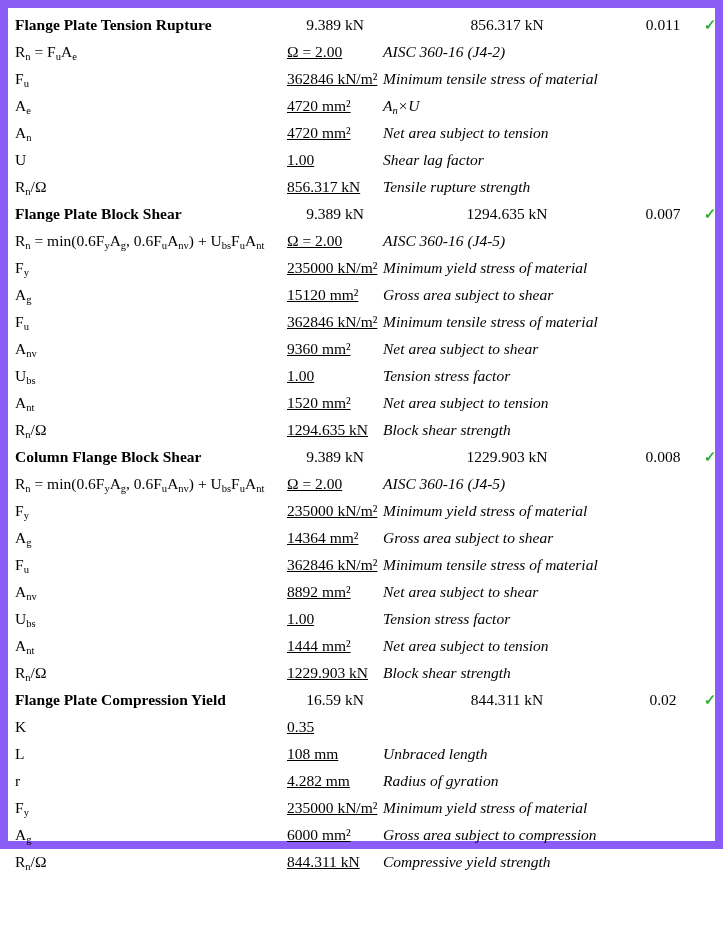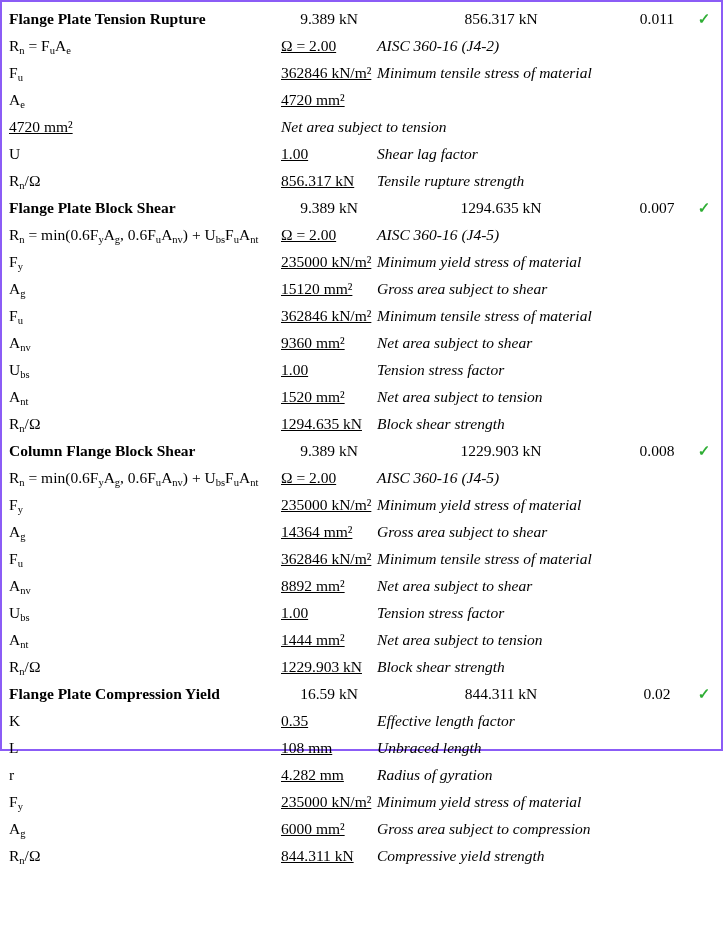--- a/index.html
+++ b/index.html
@@ -8,22 +8,22 @@
     width: 728px; height: 934px;
     background: #ffffff;
     font-family: "Liberation Serif", serif;
     font-size: 15.5px;
     color: #000000;
     overflow: hidden;
   }
   .frame {
     position: absolute;
     left: 0; top: 0;
-    width: 723px; height: 751px;
-    border: 2px solid #8b5cf6;
+    width: 723px; height: 849px;
+    border: 8px solid #8b5cf6;
     padding: 3px 0 0 7px;
     background: #ffffff;
   }
   .sec { display: block; }
   .hrow {
     display: grid;
     grid-template-columns: 272px 96px 248px 64px 30px;
     align-items: center;
     min-height: 27px;
   }
@@ -66,23 +66,25 @@
     <div class="rows">
   <div class="row">
     <div class="sym">F<sub>u</sub></div>
     <div class="val">362846 kN/m²</div>
     <div class="desc">Minimum tensile stress of material</div>
   </div>
 
   <div class="row">
     <div class="sym">A<sub>e</sub></div>
     <div class="val">4720 mm²</div>
-  </div>
-
-  <div class="row">
+    <div class="desc">A<sub>n</sub>×U</div>
+  </div>
+
+  <div class="row">
+    <div class="sym">A<sub>n</sub></div>
     <div class="val">4720 mm²</div>
     <div class="desc">Net area subject to tension</div>
   </div>
 
   <div class="row">
     <div class="sym">U</div>
     <div class="val">1.00</div>
     <div class="desc">Shear lag factor</div>
   </div>
 
@@ -215,21 +217,20 @@
       <div class="title">Flange Plate Compression Yield</div>
       <div class="c">16.59 kN</div>
       <div class="c">844.311 kN</div>
       <div class="c">0.02</div>
       <div class="c check" style="color: rgb(47, 174, 53);">✓</div>
     </div>
     <div class="rows">
   <div class="row">
     <div class="sym">K</div>
     <div class="val">0.35</div>
-    <div class="desc">Effective length factor</div>
   </div>
 
   <div class="row">
     <div class="sym">L</div>
     <div class="val">108 mm</div>
     <div class="desc">Unbraced length</div>
   </div>
 
   <div class="row">
     <div class="sym">r</div>

